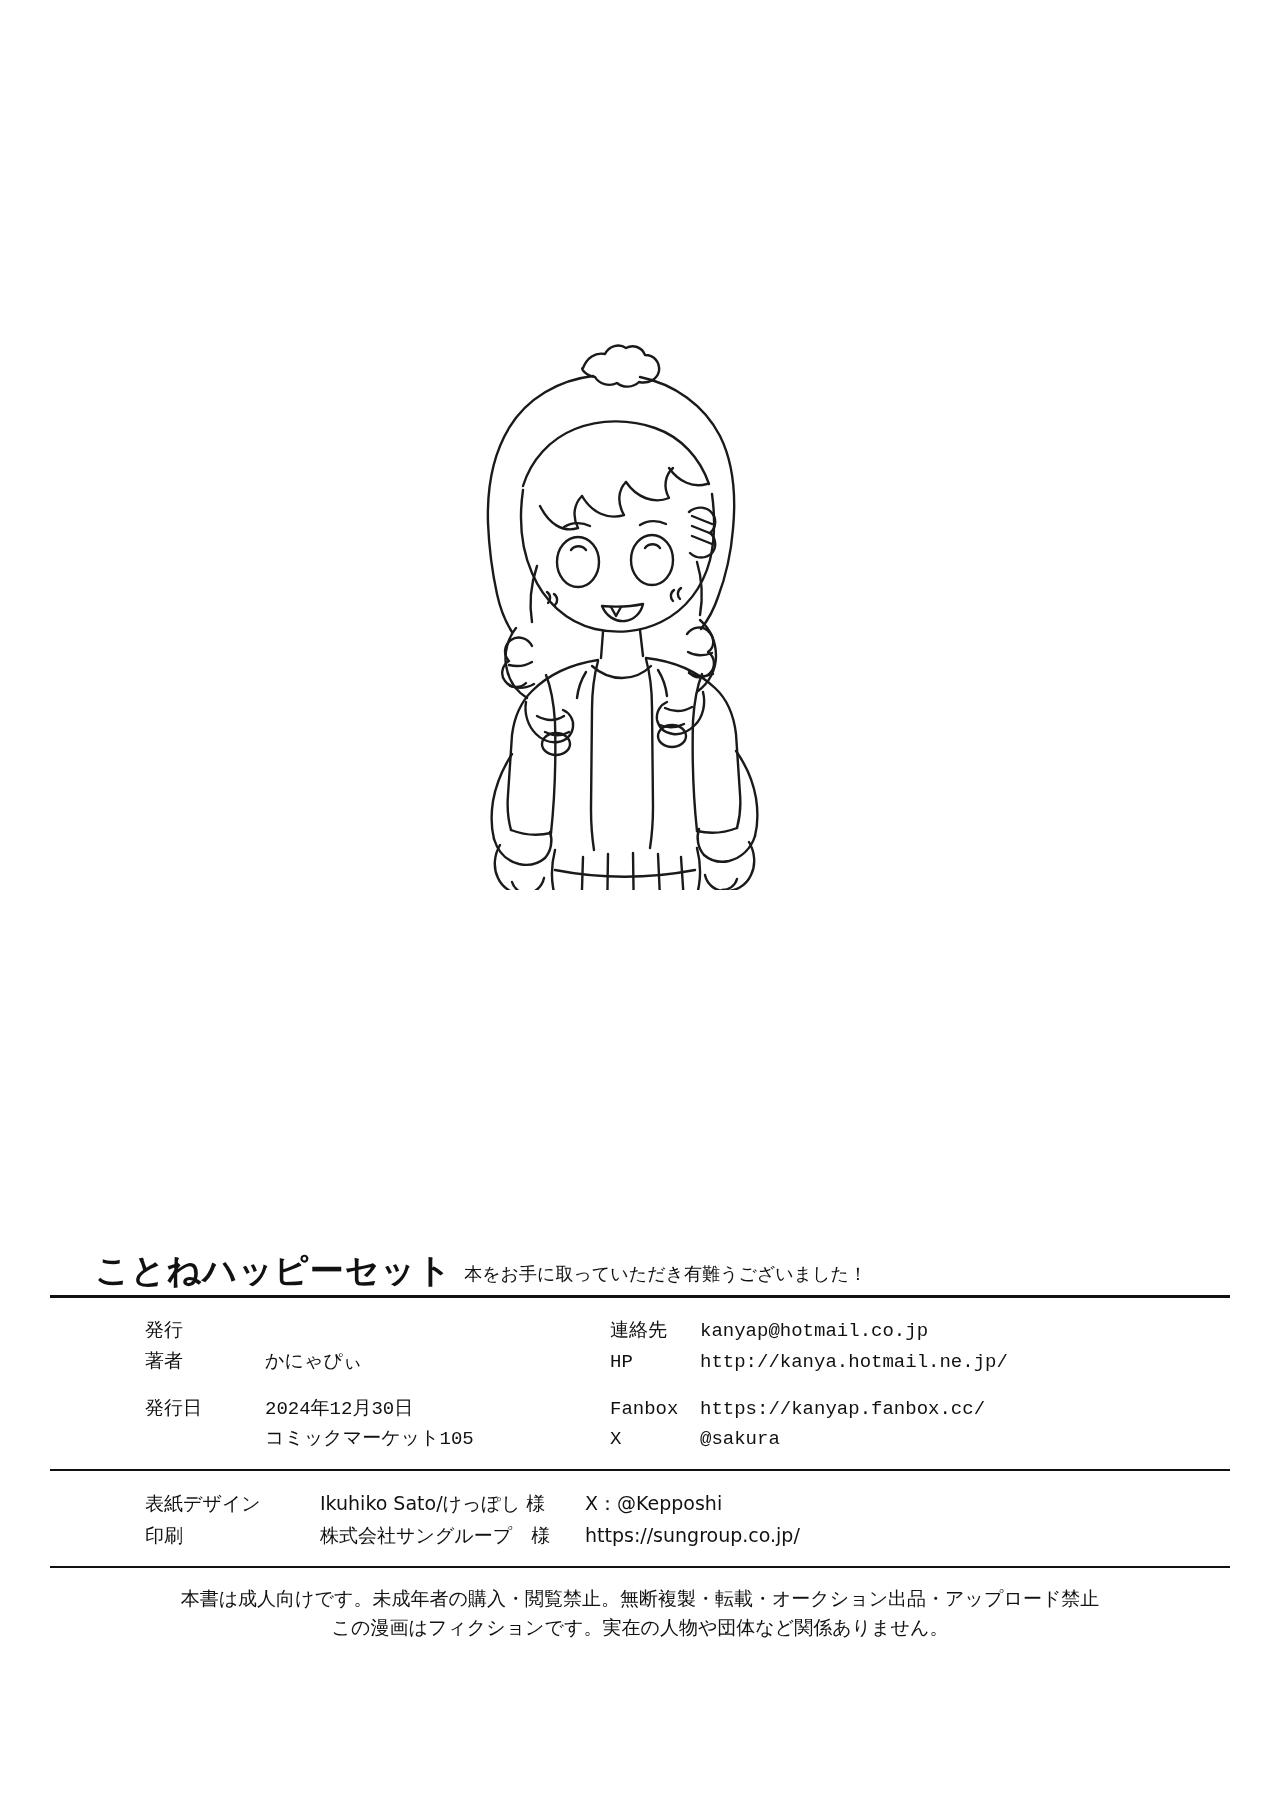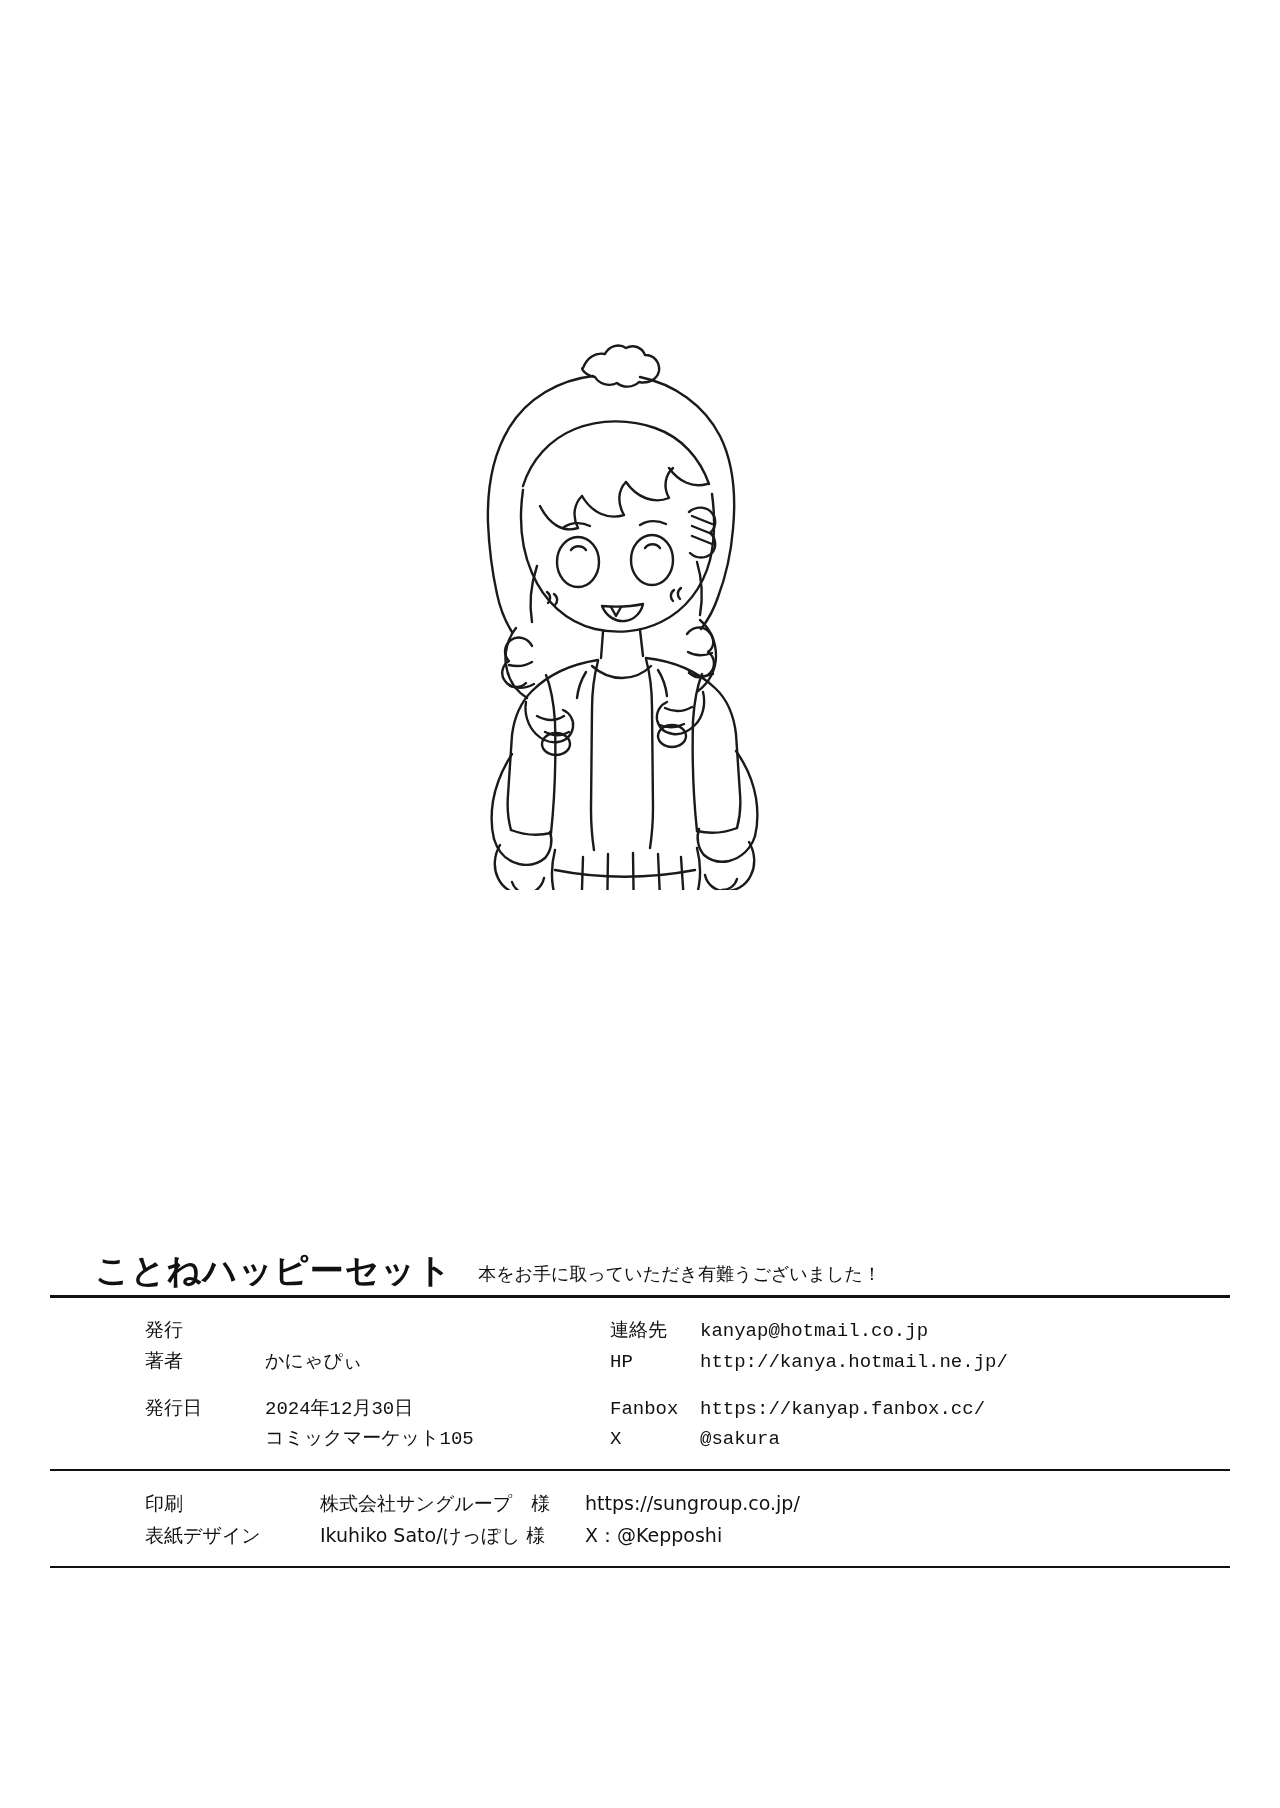--- a/index.html
+++ b/index.html
@@ -34,21 +34,21 @@
   .colophon {
     position: absolute;
     left: 50px;
     top: 1248px;
     width: 1180px;
   }
 
   .title-row {
     display: flex;
     align-items: flex-end;
-    gap: 26px;
+    gap: 12px;
     padding: 0 45px 8px 45px;
   }
   .doujin-title {
     font-family: "DejaVu Sans", sans-serif;
     font-size: 34px;
     font-weight: bold;
     letter-spacing: 1px;
     line-height: 1;
     white-space: nowrap;
   }
@@ -293,27 +293,31 @@
         <span class="k">X</span>
         <span class="v">@sakura</span>
       </div>
     </div>
   </div>
 
   <div class="rule thin"></div>
 
   <div class="print-block">
     <div class="print-row">
+      <span class="k">表紙デザイン</span>
+      <span class="v1">Ikuhiko Sato/けっぽし 様</span>
+      <span class="v2">X：@Kepposhi</span>
+    </div>
+    <div class="print-row">
       <span class="k">印刷</span>
       <span class="v1">株式会社サングループ　様</span>
       <span class="v2">https://sungroup.co.jp/</span>
     </div>
-    <div class="print-row">
-      <span class="k">表紙デザイン</span>
-      <span class="v1">Ikuhiko Sato/けっぽし 様</span>
-      <span class="v2">X：@Kepposhi</span>
-    </div>
   </div>
 
   <div class="rule thin"></div>
 
+  <div class="notice">
+    <div>本書は成人向けです。未成年者の購入・閲覧禁止。無断複製・転載・オークション出品・アップロード禁止</div>
+    <div>この漫画はフィクションです。実在の人物や団体など関係ありません。</div>
+  </div>
 
 </div>
 
 </body></html>

